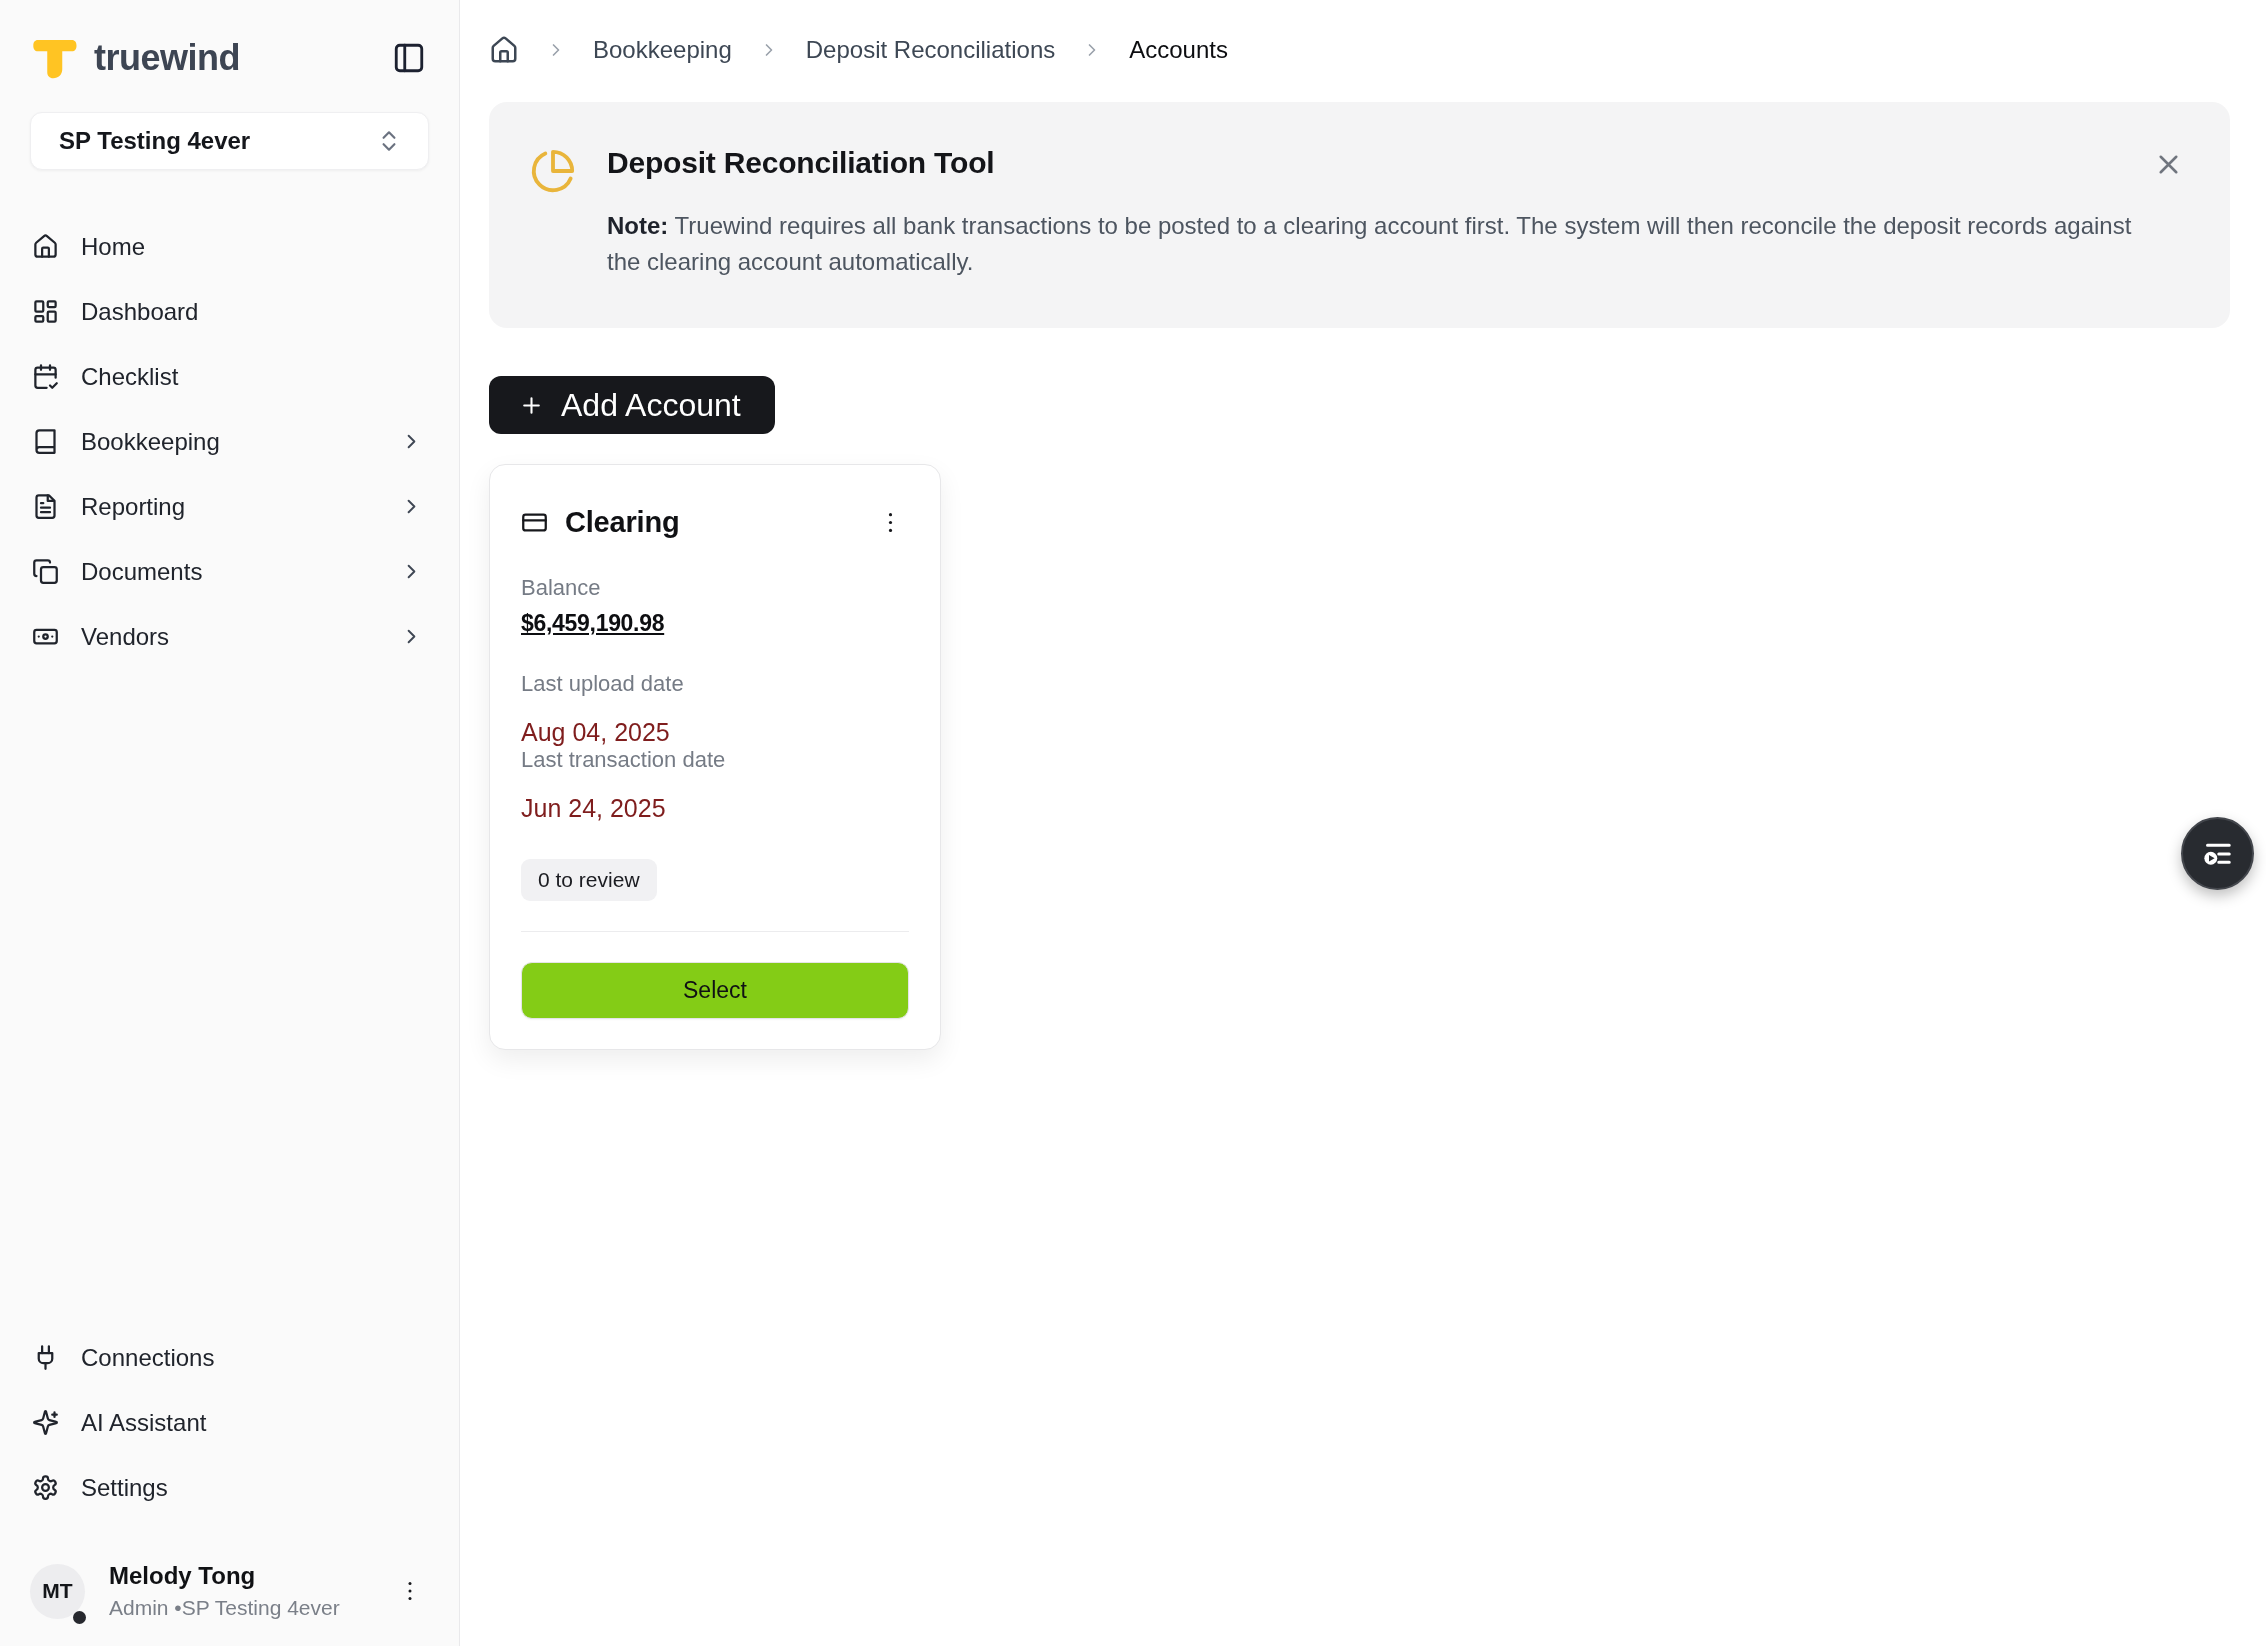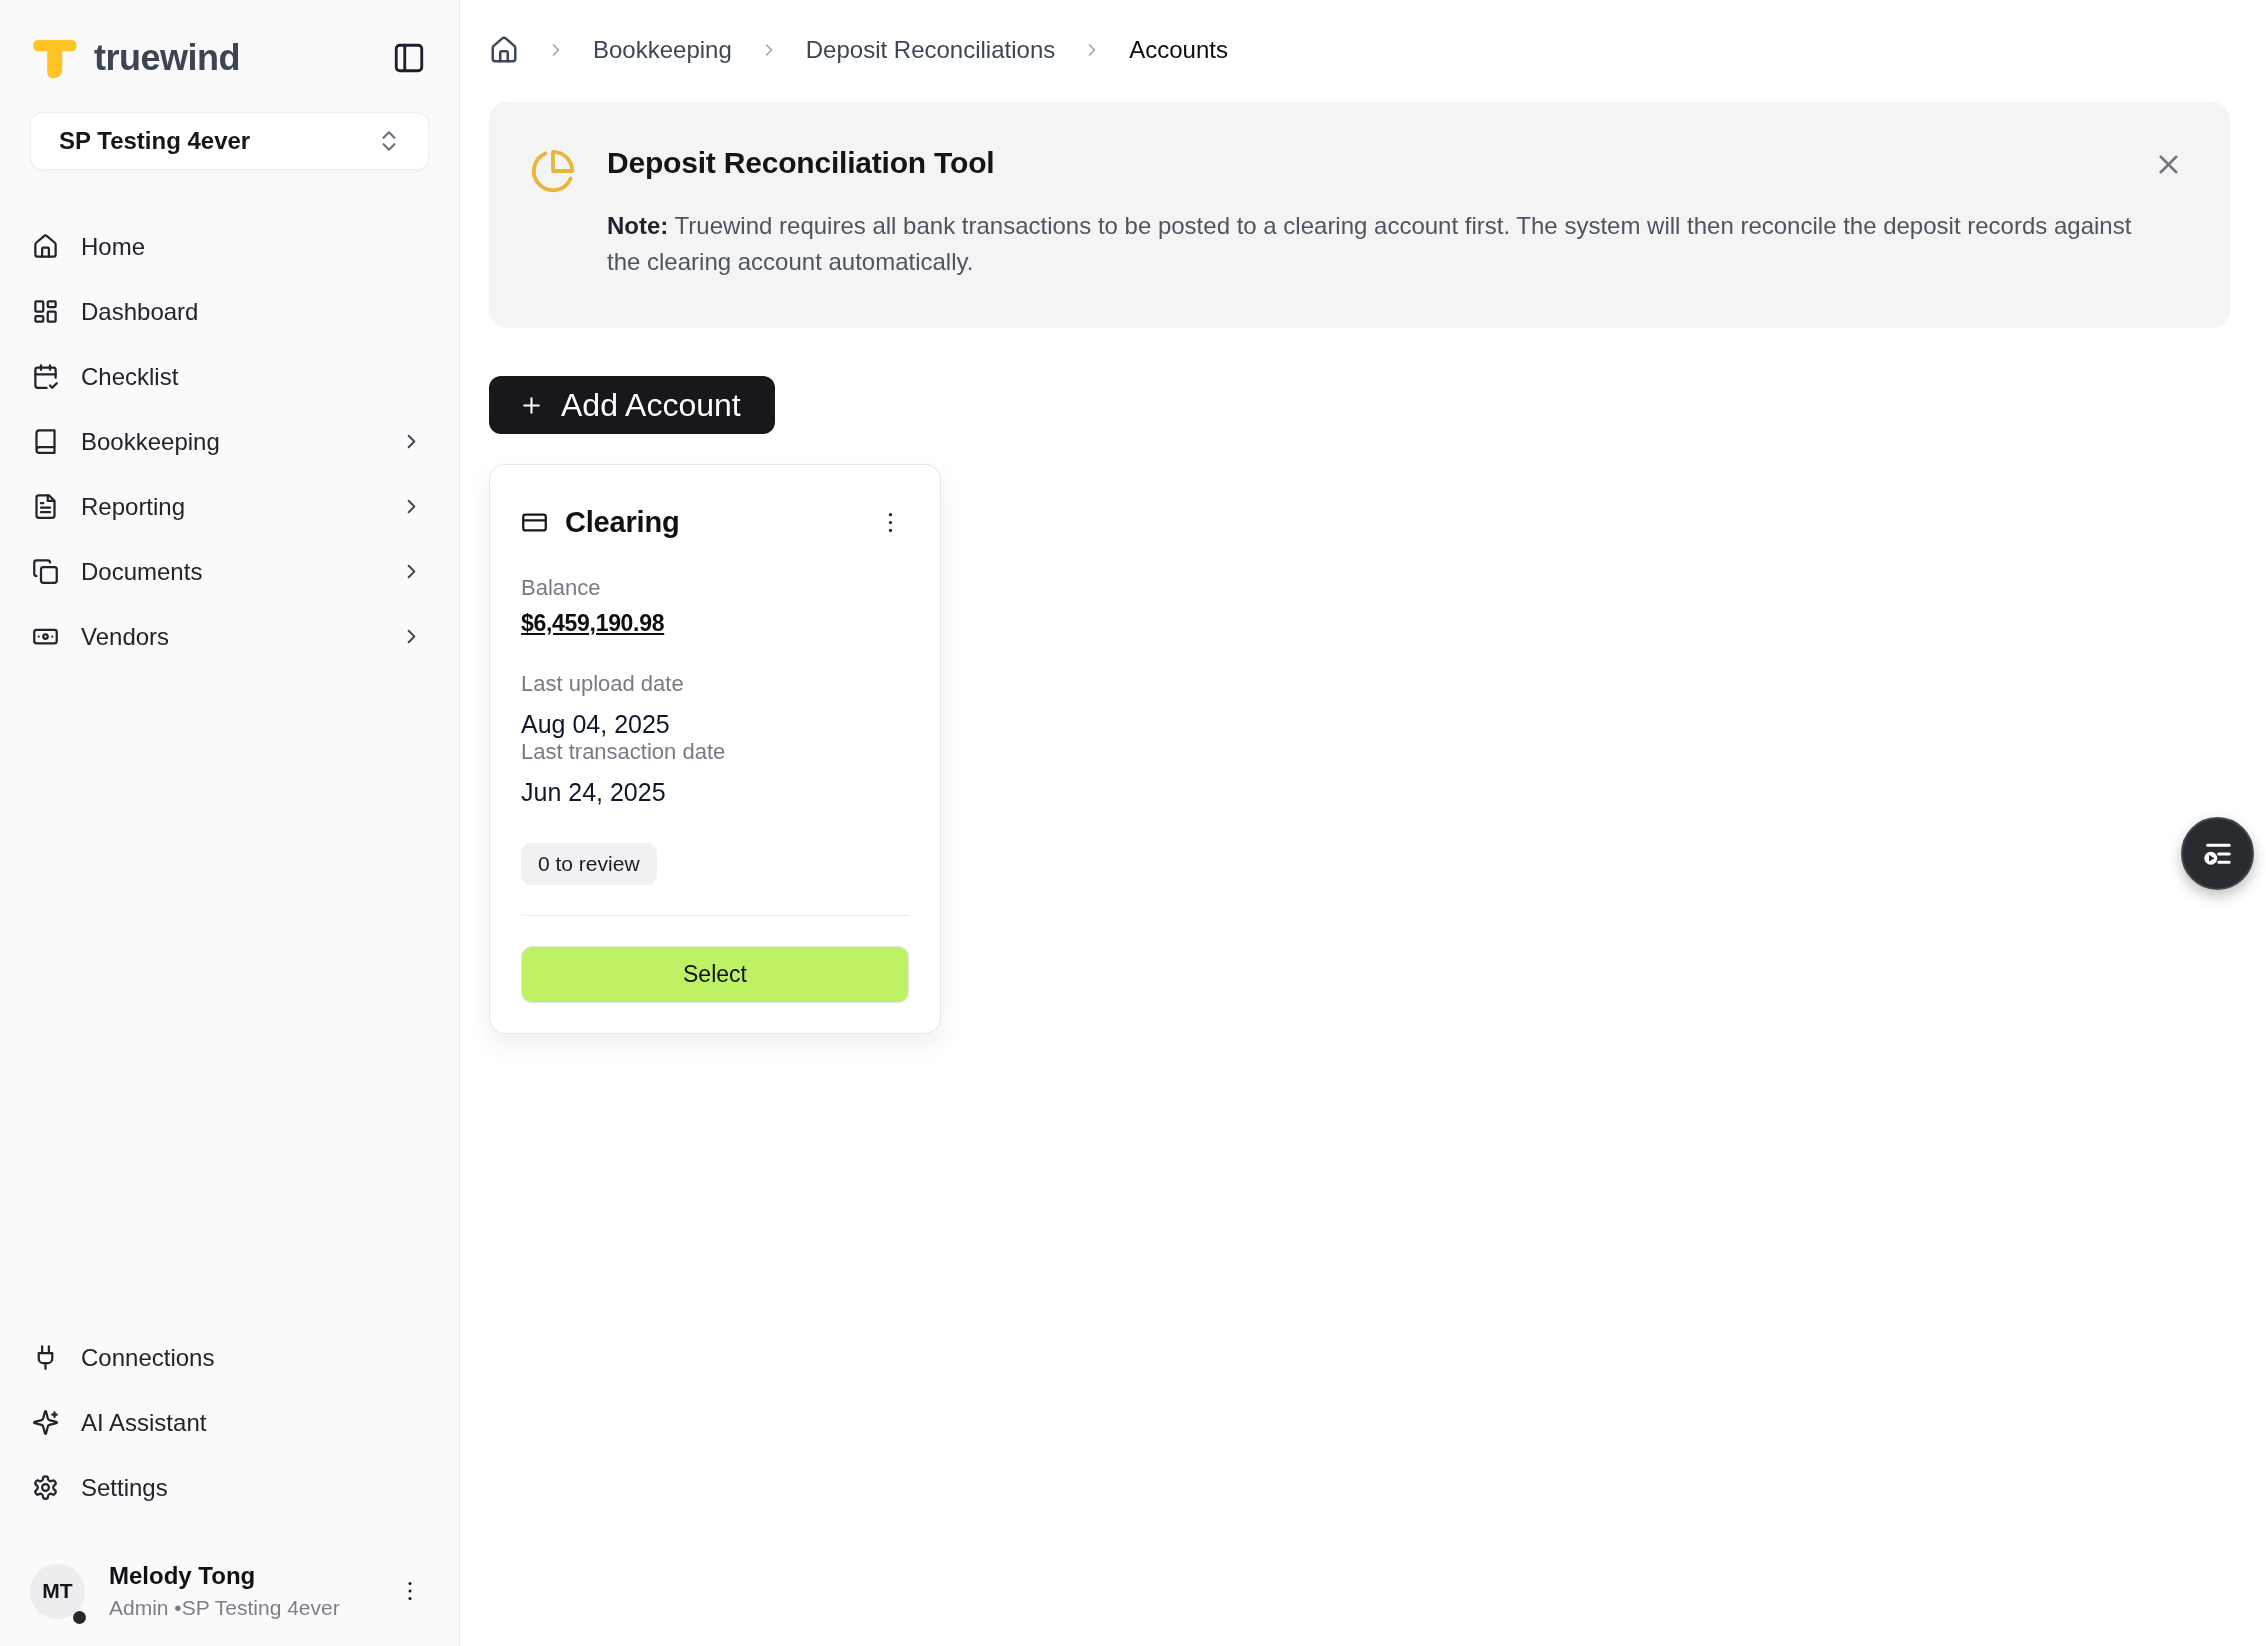--- a/index.html
+++ b/index.html
@@ -70,25 +70,25 @@
 
   .account-card { margin-top:30px; width:452px; background:#fff; border:1px solid #e7e7e9;
     border-radius:16px; box-shadow:0 10px 26px rgba(0,0,0,.07); padding:38px 31px 30px 31px; }
   .card-header { display:flex; align-items:center; gap:17px; }
   .card-title { font-size:29px; font-weight:700; color:#101114; letter-spacing:-0.2px; }
   .card-kebab { margin-left:auto; background:none; border:none; cursor:pointer; color:#17181c;
     width:38px; height:38px; display:flex; align-items:center; justify-content:center; }
   .field-label { font-size:22px; color:#757b85; }
   .mt-lg { margin-top:34px; } .mt-md { }
   .balance-value { margin-top:9px; font-size:23px; font-weight:700; color:#0d0e11; letter-spacing:-0.3px;text-decoration:underline; }
-  .field-value { margin-top:13px; font-size:25px; color:#0f172a; }
+  .field-value { margin-top:21px; font-size:25px; color:#7f1d1d; }
   .review-badge { margin-top:36px; display:inline-block; background:#f1f1f3; border-radius:9px;
     padding:9px 17px; font-size:21px; font-weight:500; color:#1b1c21; }
   .card-divider { margin-top:30px; border:none; border-top:1px solid #ececee; }
-  .select-btn { margin-top:30px; width:100%; height:57px; background:#bef264;
+  .select-btn { margin-top:30px; width:100%; height:57px; background:#84cc16;
     border:1px solid #e4e4e7; border-radius:11px; box-shadow:0 1px 2px rgba(0,0,0,.04);
     font-family:inherit; font-size:23px; font-weight:500; color:#101114; cursor:pointer; }
 
   .floating-btn { position:absolute; top:817px; right:12px; width:73px; height:73px;
     border-radius:50%; background:#282b30; border:2px solid #43464c; cursor:pointer;
     box-shadow:0 6px 14px rgba(0,0,0,.25); display:flex; align-items:center; justify-content:center;
     color:#fff; }
 </style>
 </head>
 <body>

